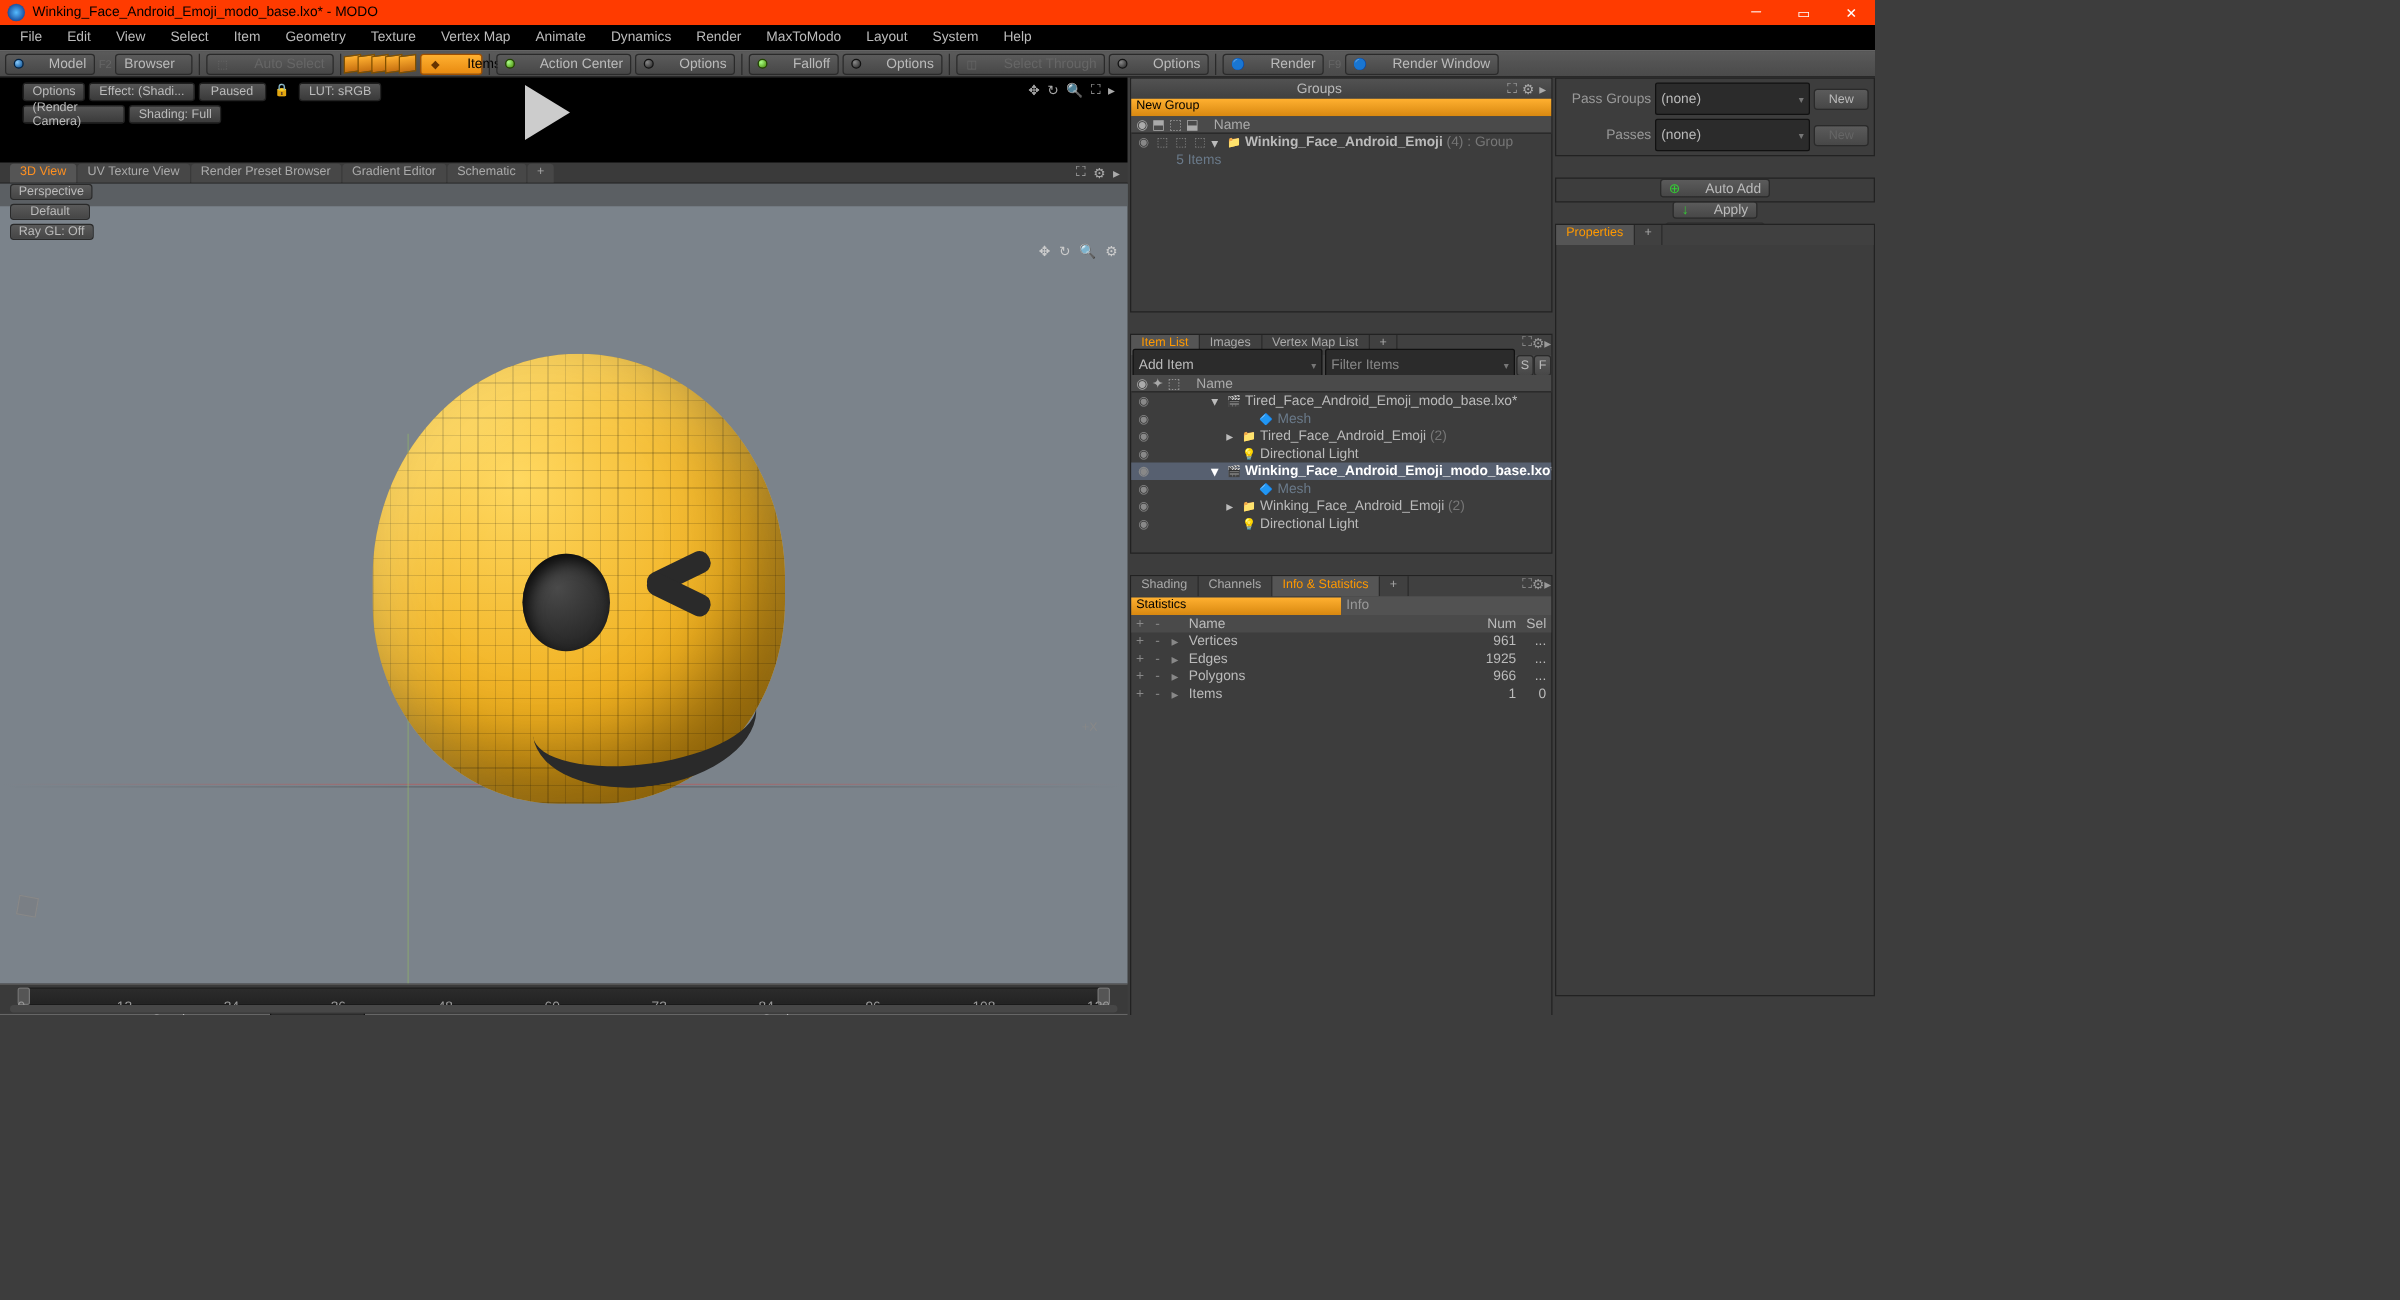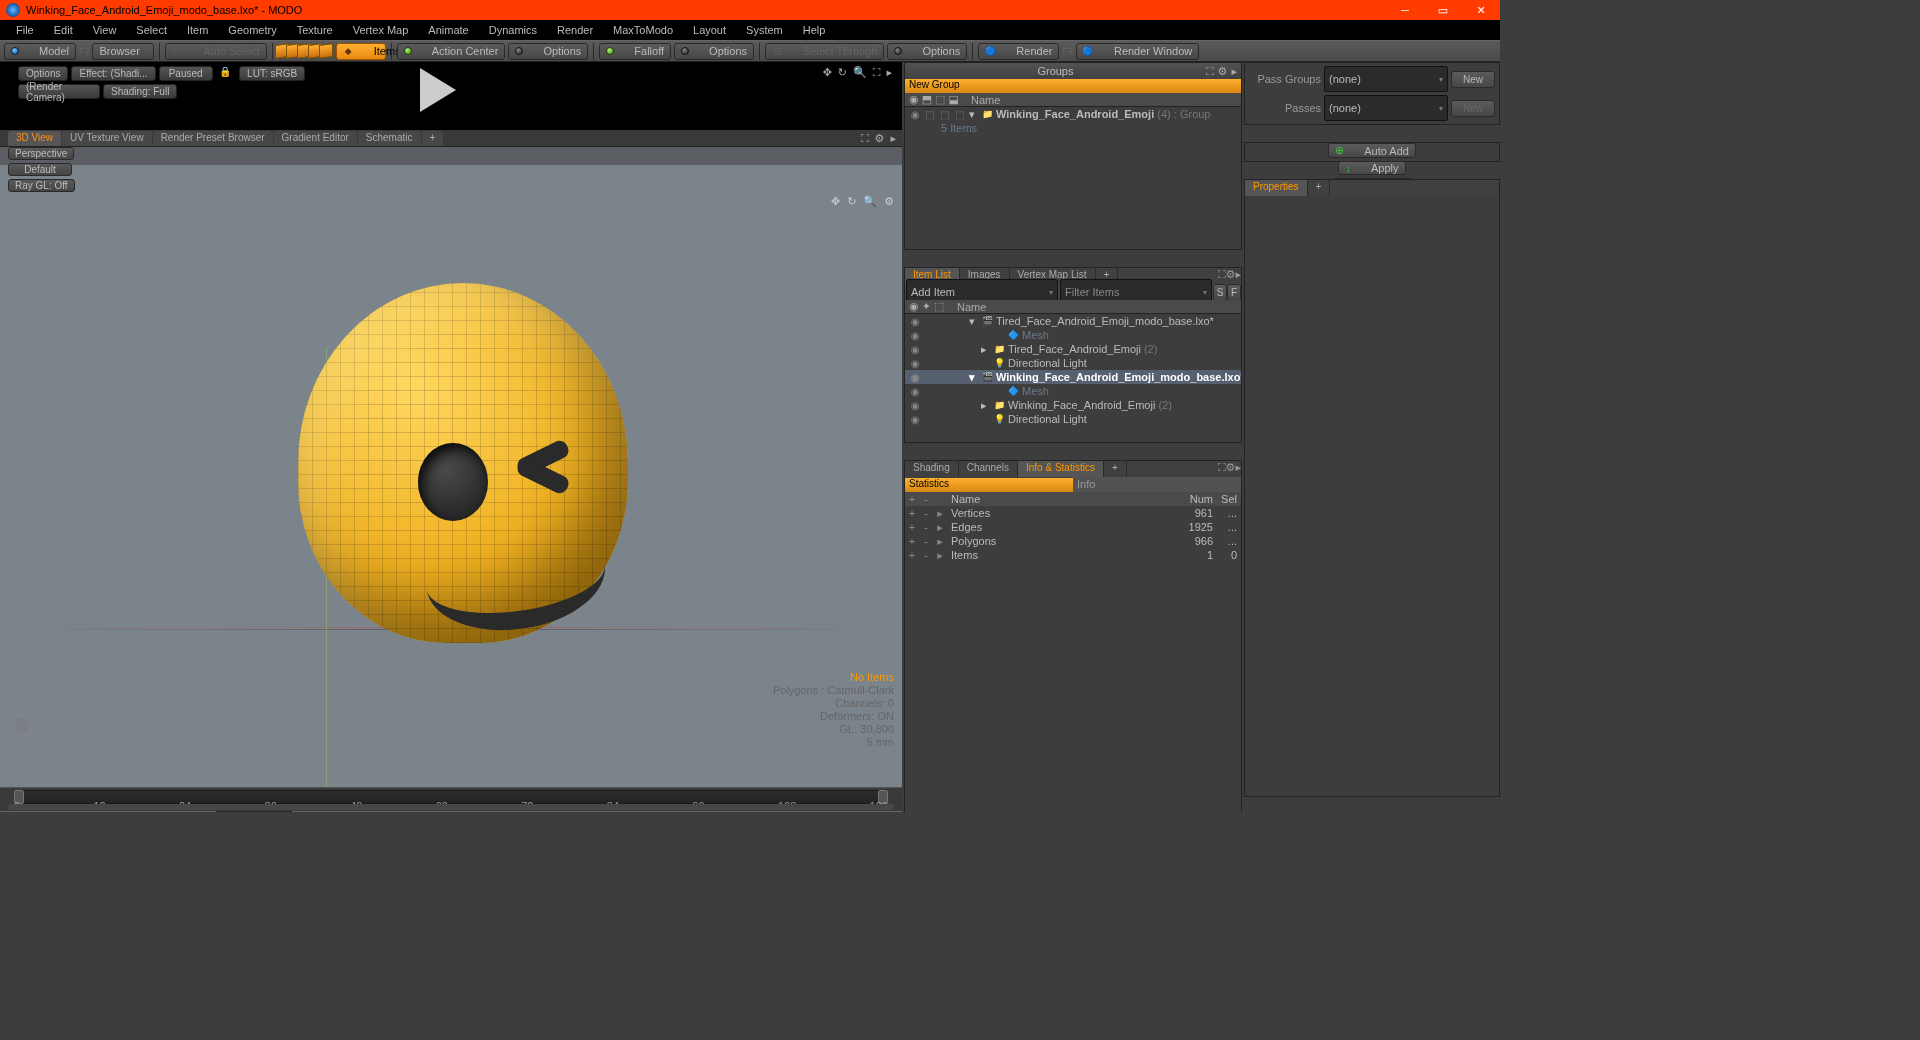--- a/index.html
+++ b/index.html
@@ -281,28 +281,20 @@
         <div class="grid-h r"></div>
         <div class="grid-v"></div>
       <div class="model">
         <div class="face">
           <div class="eye"></div>
           <div class="wink"></div>
           <div class="smile"></div>
         </div>
       </div>
       <span class="xlabel">+X</span>
-      <div class="vpinfo">
-        <div class="orange">No Items</div>
-        <div>Polygons : Catmull-Clark</div>
-        <div>Channels: 0</div>
-        <div>Deformers: ON</div>
-        <div>GL: 30,800</div>
-        <div>5 mm</div>
-      </div>
       <div class="axisgizmo">
           <div class="box"></div>
         </div>
     </div>
 
     <div class="timeline">
       <div class="ruler"></div>
       <div class="rng"></div>
         <div class="rng r"></div>
       <div class="ticks" id="tl-ticks">

